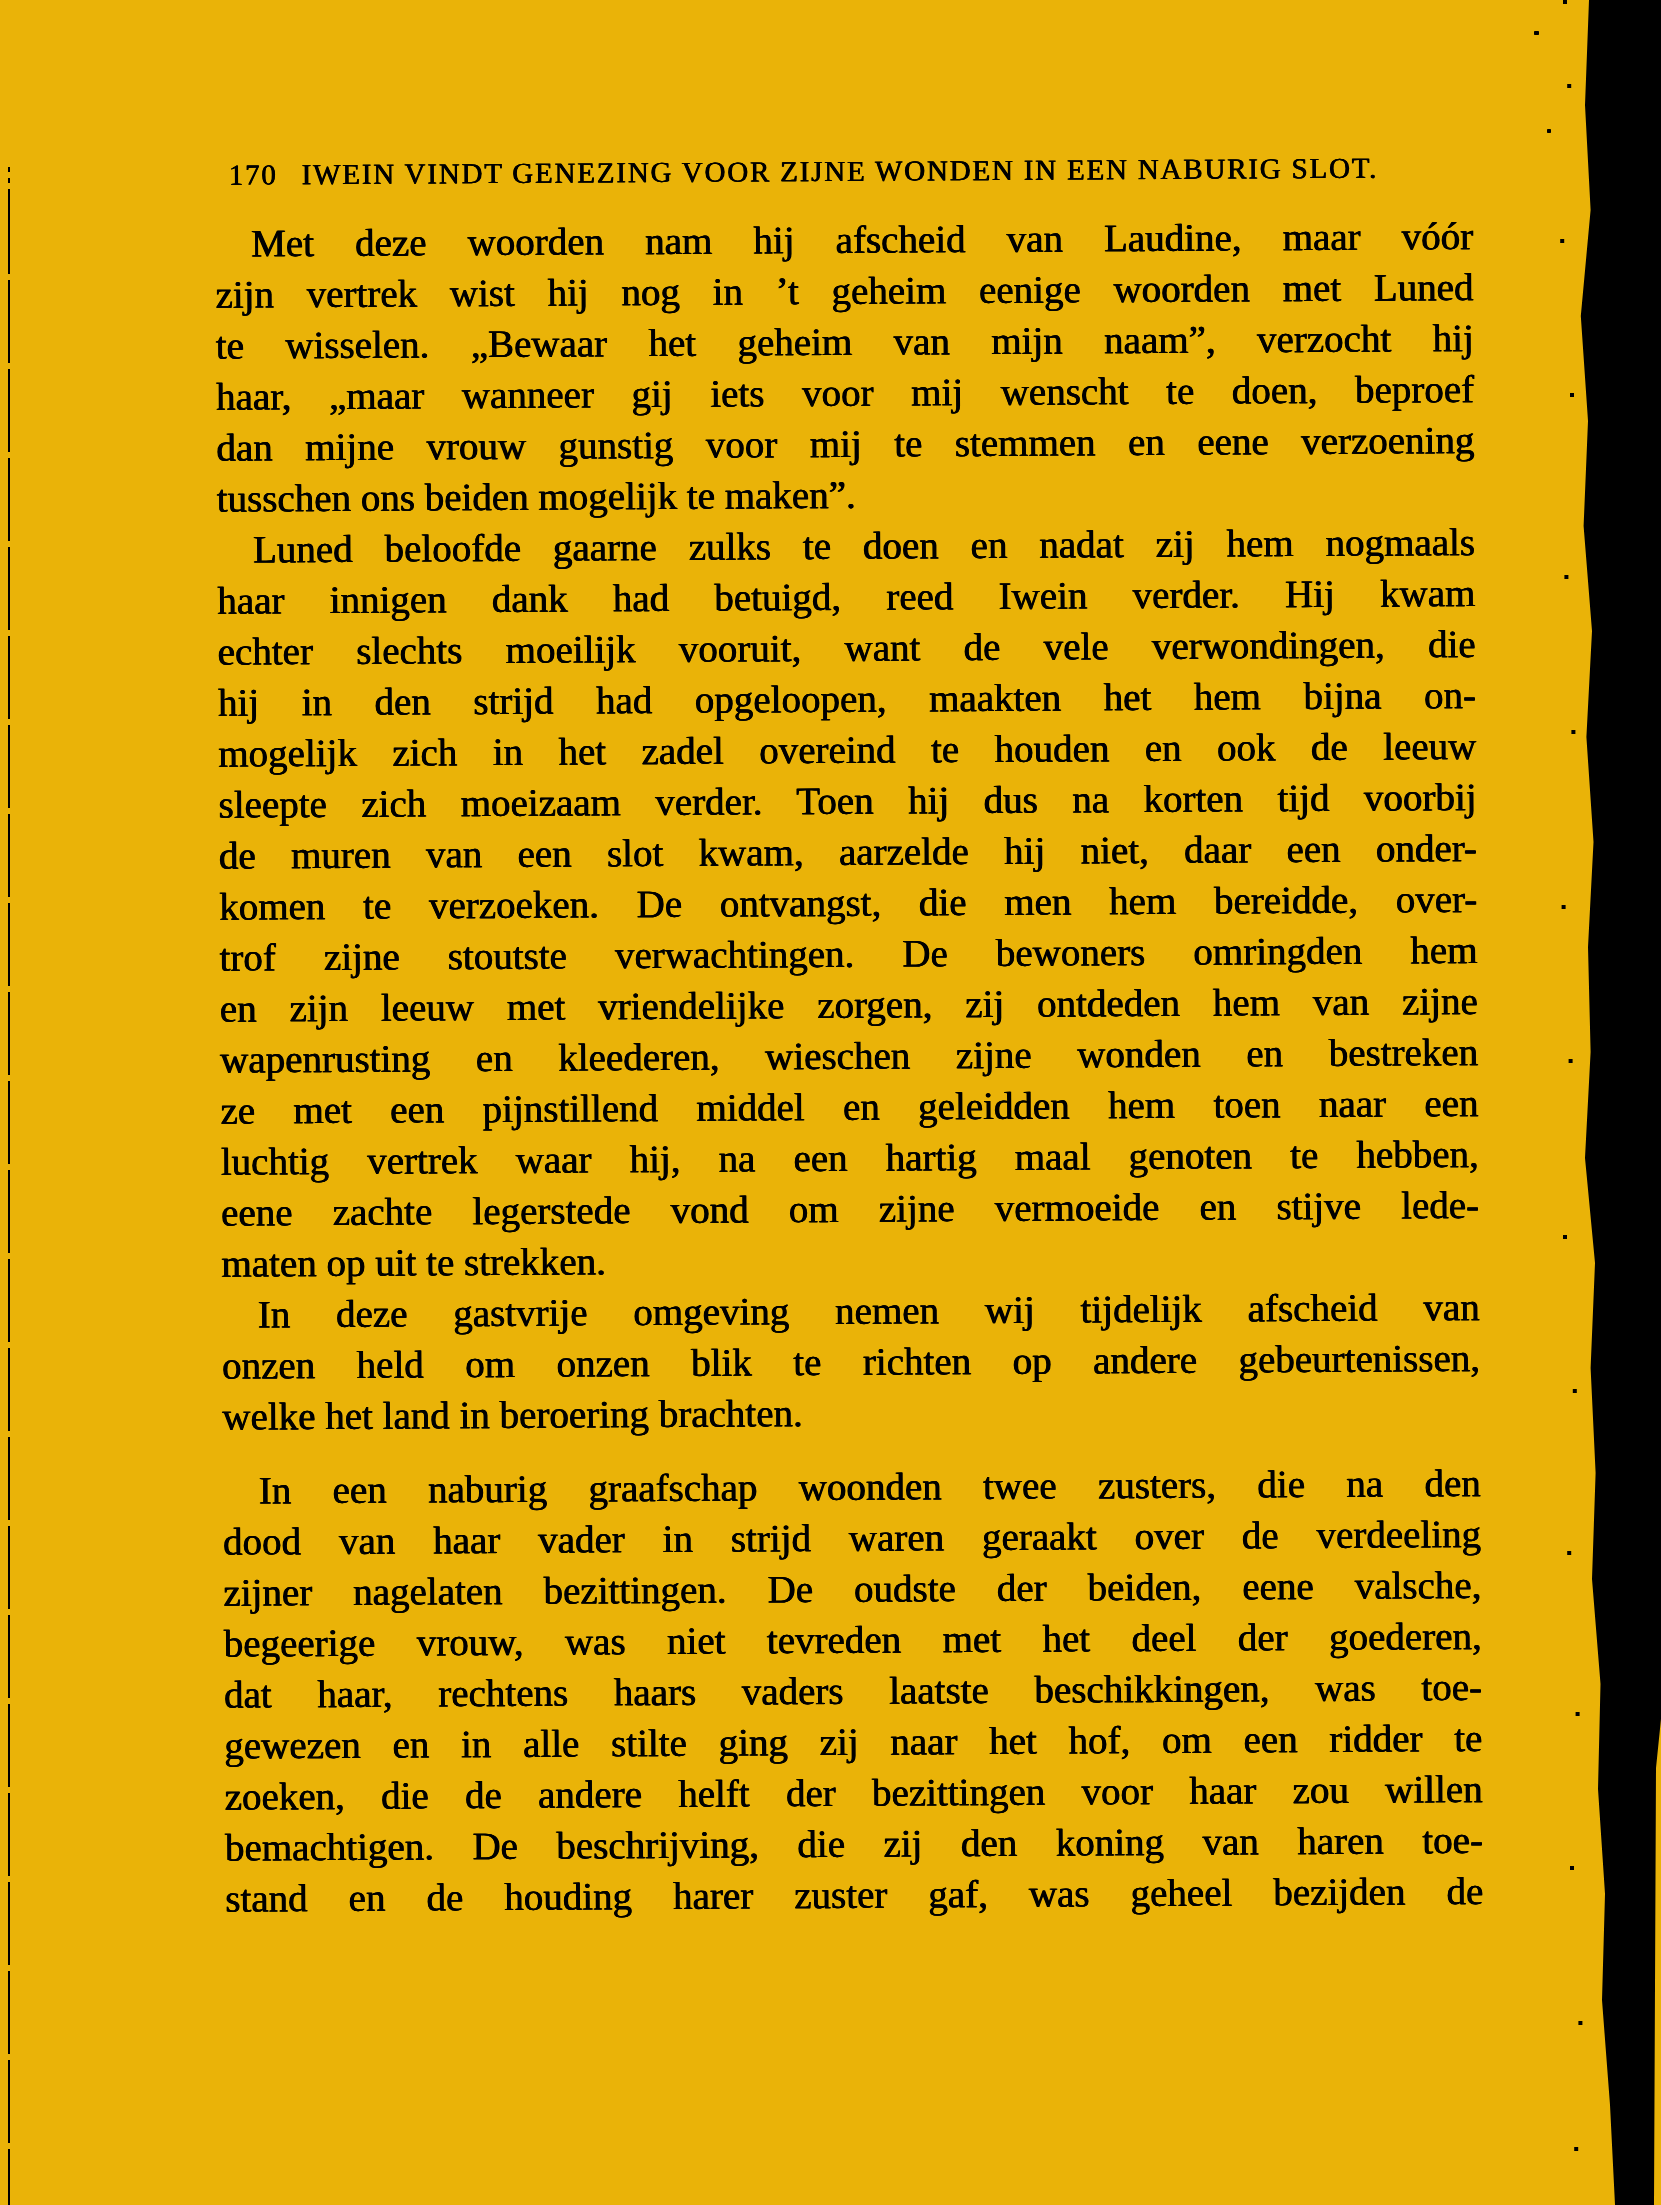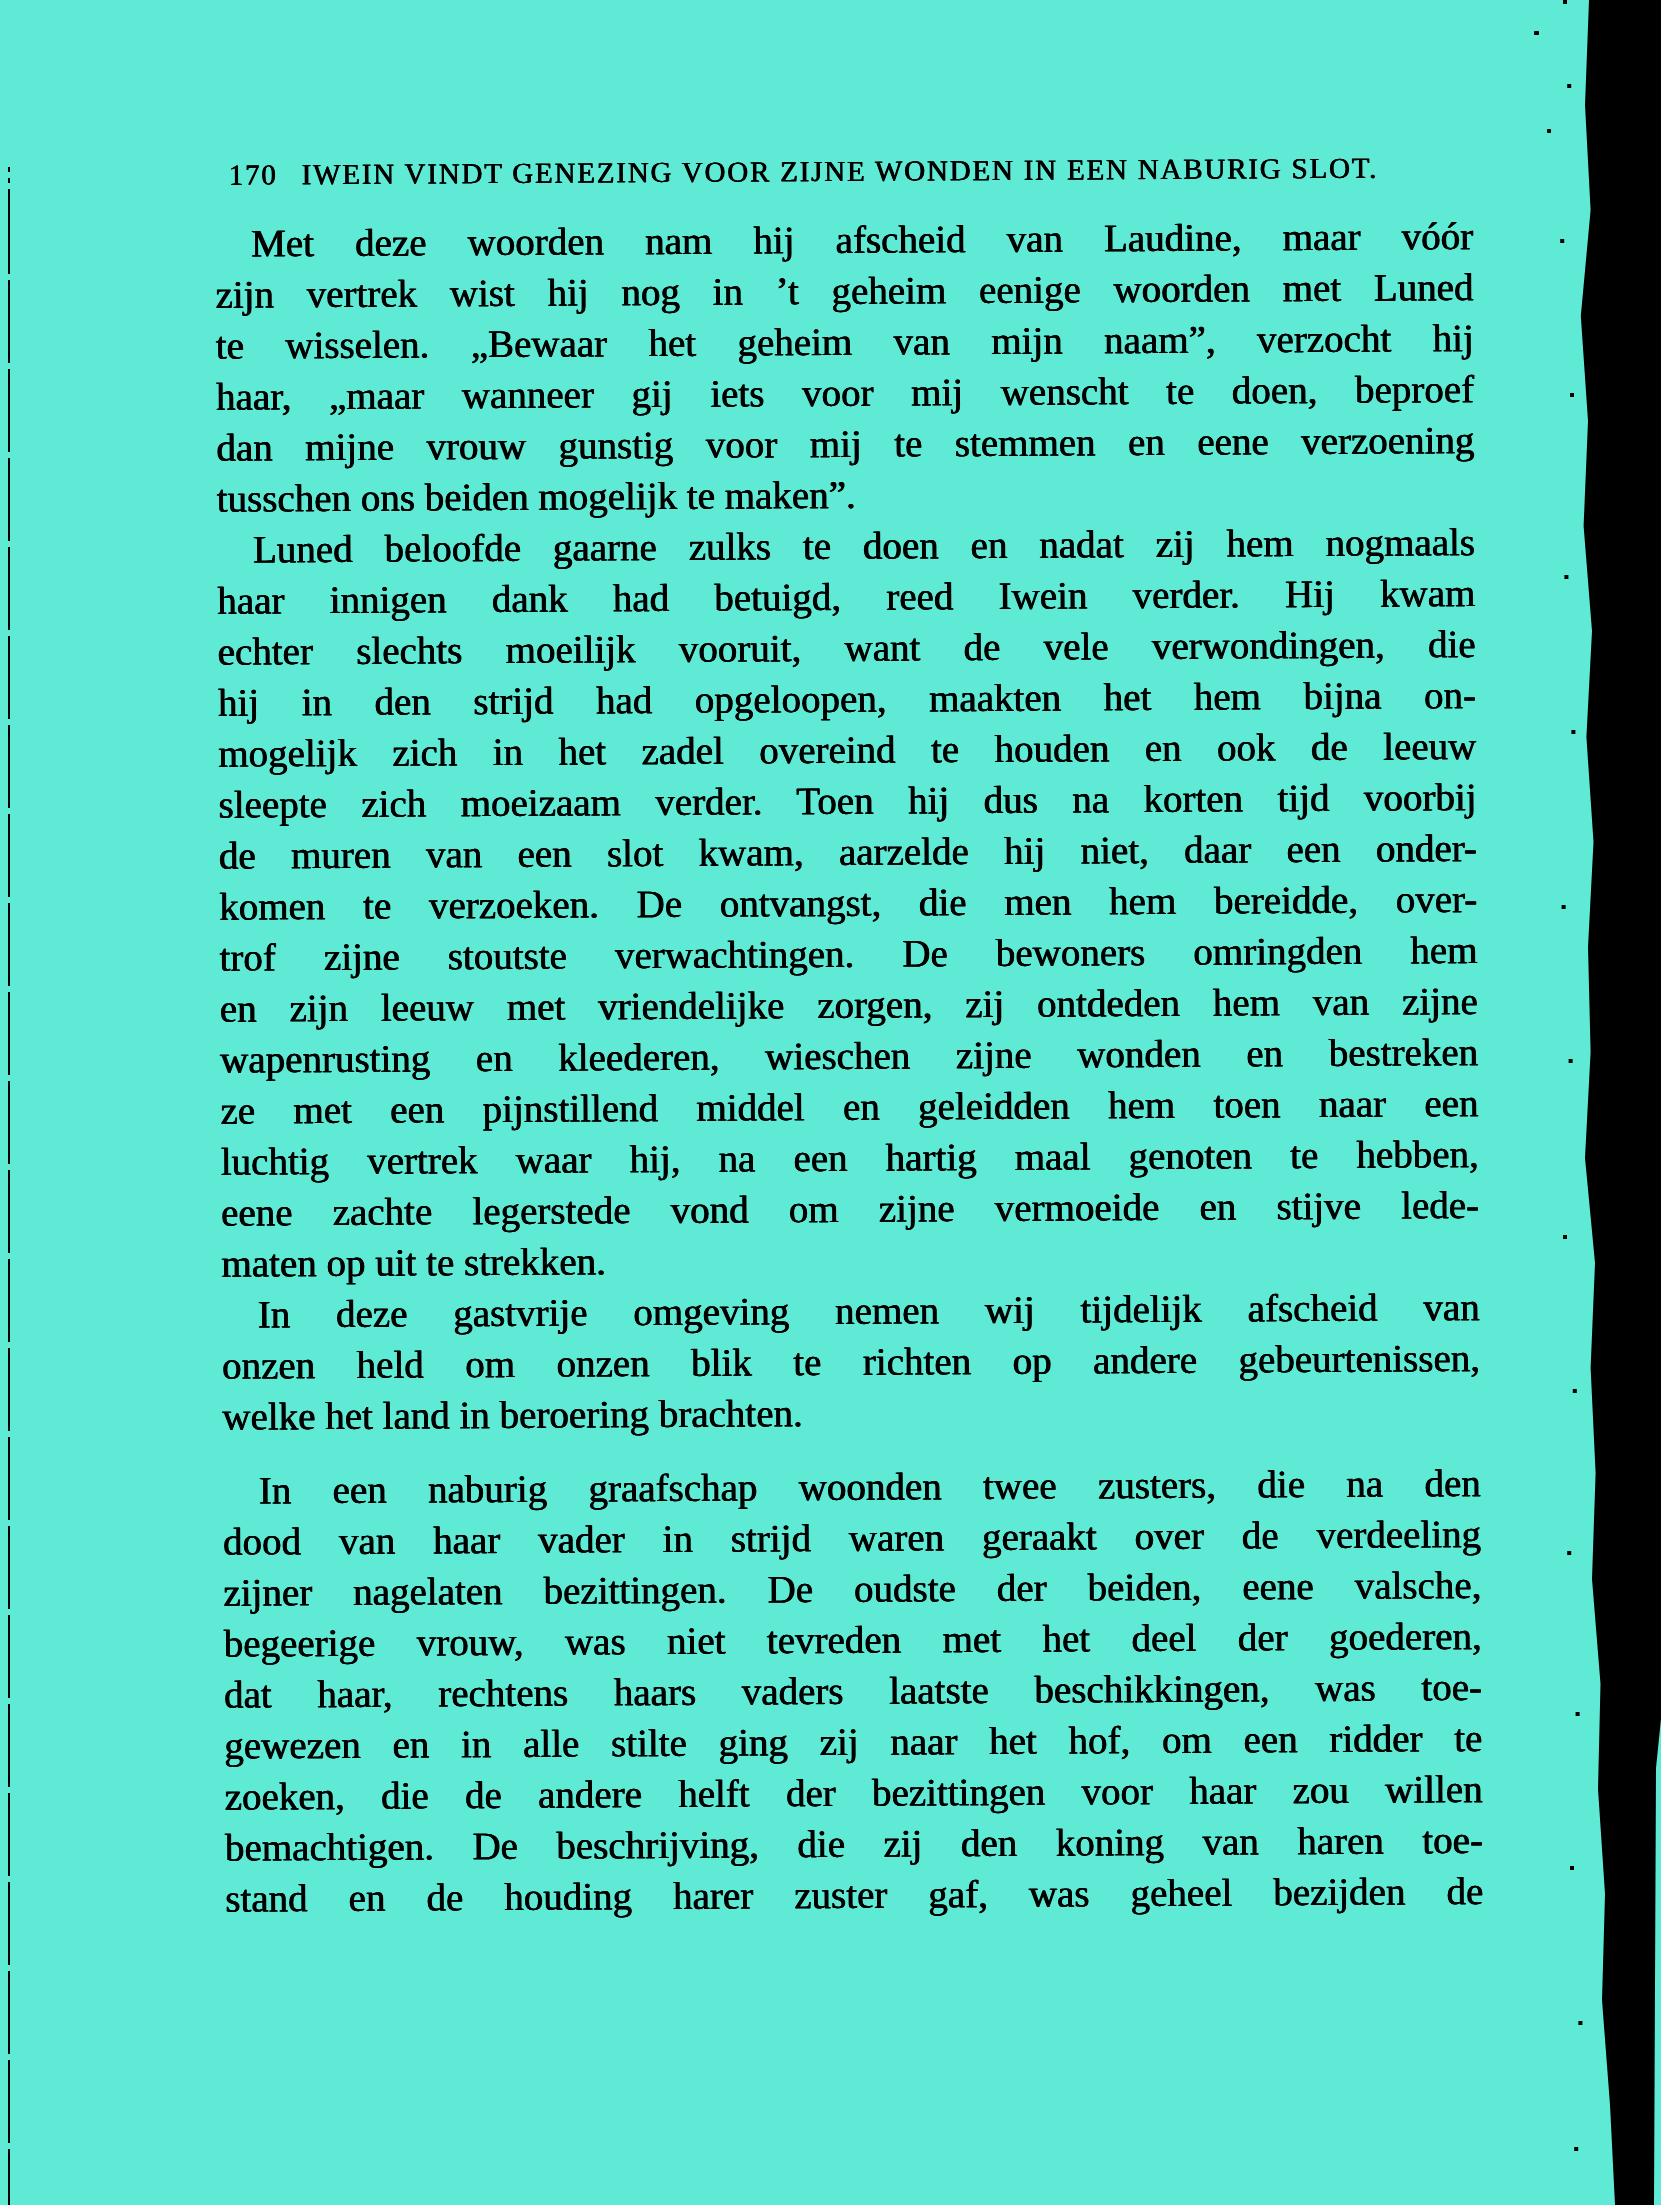--- a/index.html
+++ b/index.html
@@ -1,20 +1,20 @@
 <!DOCTYPE html>
 <html style="font-size:11.2px"><head>
 <meta charset="utf-8">
 <style>
   html, body { margin: 0; padding: 0; background: #ffffff; }
   .page {
     position: relative;
     width: 1661px;
     height: 2205px;
-    background: #5eead4;
+    background: #eab308;
     overflow: hidden;
     font-family: "Liberation Serif", "DejaVu Serif", serif;
     color: #000;
   }
   .content {
     position: absolute;
     left: 0; top: 0;
     width: 1661px;
     transform: rotate(-0.35deg);
     transform-origin: 831px 210px;

